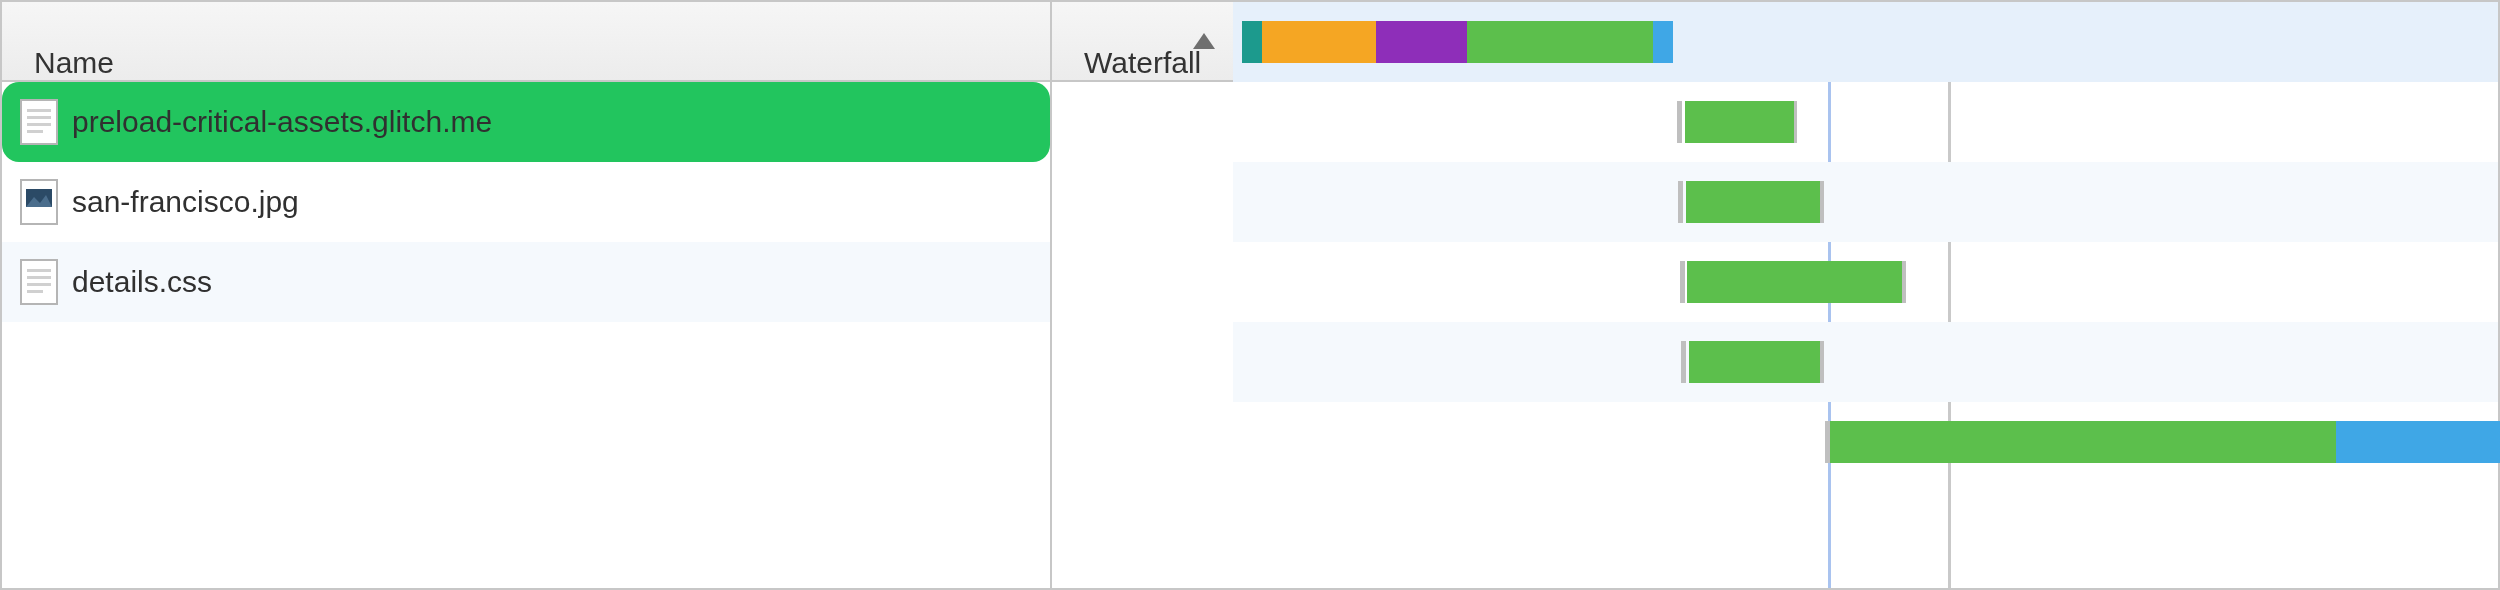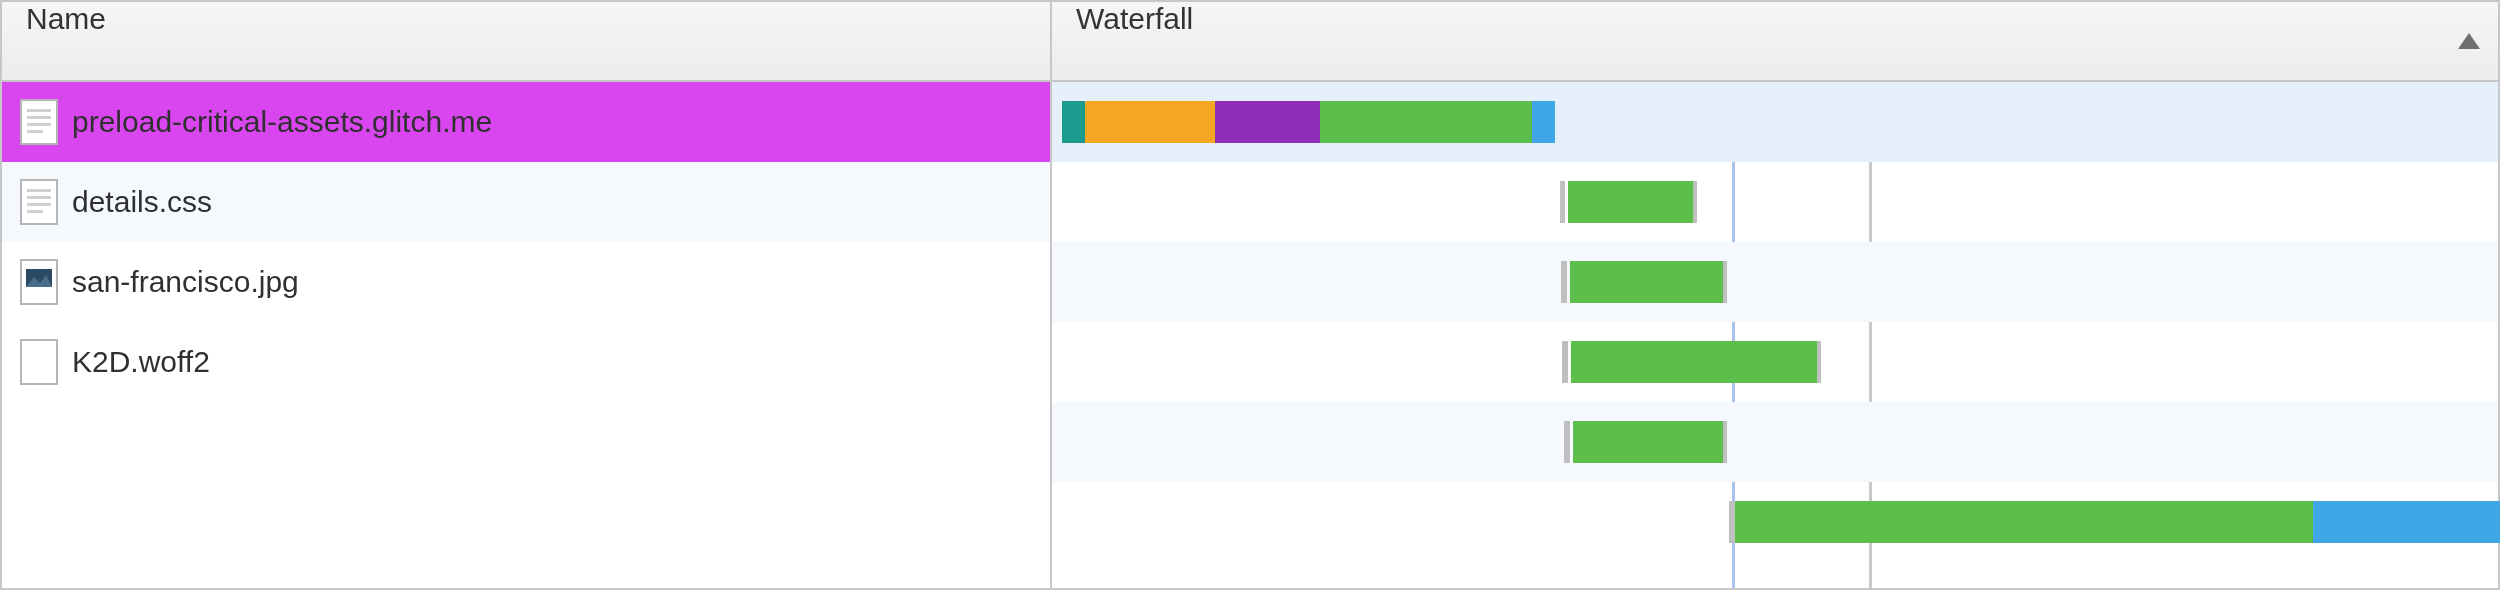--- a/index.html
+++ b/index.html
@@ -20,30 +20,29 @@
   }
   .col-name {
     flex: 0 0 1050px;
     border-right: 2px solid #c7c7c7;
     display: flex;
     flex-direction: column;
   }
   .col-waterfall {
     flex: 1 1 auto;
     display: flex;
-    flex-direction: column;
     position: relative;
   }
   .header {
     height: 80px;
     background: linear-gradient(#f6f6f6, #ececec);
     border-bottom: 2px solid #c7c7c7;
     display: flex;
-    align-items: flex-start;
-    padding: 0 24px;
+    align-items: flex-end;
+    padding: 0 32px;
     font-weight: 400;
     color: #333;
     user-select: none;
     position: relative;
   }
   .sort-arrow {
     position: absolute;
     right: 16px;
     top: 50%;
     transform: translateY(-50%);
@@ -53,21 +52,21 @@
     display: flex;
     flex-direction: column;
   }
   .row {
     height: 80px;
     display: flex;
     align-items: center;
     padding: 0 18px;
     gap: 14px;
   }
-  .row.selected { background: #d946ef; }
+  .row.selected { background: #22c55e; border-radius: 17px; }
   .row.alt { background: #f5f9fd; }
   .file-icon {
     width: 38px;
     height: 46px;
     flex: 0 0 38px;
   }
   .row-label {
     white-space: nowrap;
   }
   
@@ -115,43 +114,37 @@
         <div class="row selected">
           <span class="file-icon"><svg width="38" height="46" viewBox="0 0 38 46">
               <rect x="1" y="1" width="36" height="44" fill="#ffffff" stroke="#b5b5b5" stroke-width="2"></rect>
               <rect x="7" y="10" width="24" height="3" fill="#d0d0d0"></rect>
               <rect x="7" y="17" width="24" height="3" fill="#d0d0d0"></rect>
               <rect x="7" y="24" width="24" height="3" fill="#d0d0d0"></rect>
               <rect x="7" y="31" width="16" height="3" fill="#d0d0d0"></rect>
             </svg></span>
           <span class="row-label">preload-critical-assets.glitch.me</span>
         </div>
+        <div class="row">
+          <span class="file-icon"><svg width="38" height="46" viewBox="0 0 38 46">
+              <rect x="1" y="1" width="36" height="44" fill="#ffffff" stroke="#b5b5b5" stroke-width="2"></rect>
+              <rect x="6" y="10" width="26" height="18" fill="#2b4a66"></rect>
+              <polygon points="6,28 14,18 20,24 26,16 32,28" fill="#4a6d8c"></polygon>
+            </svg></span>
+          <span class="row-label">san-francisco.jpg</span>
+        </div>
         <div class="row alt">
           <span class="file-icon"><svg width="38" height="46" viewBox="0 0 38 46">
               <rect x="1" y="1" width="36" height="44" fill="#ffffff" stroke="#b5b5b5" stroke-width="2"></rect>
               <rect x="7" y="10" width="24" height="3" fill="#d0d0d0"></rect>
               <rect x="7" y="17" width="24" height="3" fill="#d0d0d0"></rect>
               <rect x="7" y="24" width="24" height="3" fill="#d0d0d0"></rect>
               <rect x="7" y="31" width="16" height="3" fill="#d0d0d0"></rect>
             </svg></span>
           <span class="row-label">details.css</span>
-        </div>
-        <div class="row">
-          <span class="file-icon"><svg width="38" height="46" viewBox="0 0 38 46">
-              <rect x="1" y="1" width="36" height="44" fill="#ffffff" stroke="#b5b5b5" stroke-width="2"></rect>
-              <rect x="6" y="10" width="26" height="18" fill="#2b4a66"></rect>
-              <polygon points="6,28 14,18 20,24 26,16 32,28" fill="#4a6d8c"></polygon>
-            </svg></span>
-          <span class="row-label">san-francisco.jpg</span>
-        </div>
-        <div class="row">
-          <span class="file-icon"><svg width="38" height="46" viewBox="0 0 38 46">
-              <rect x="1" y="1" width="36" height="44" fill="#ffffff" stroke="#b5b5b5" stroke-width="2"></rect>
-            </svg></span>
-          <span class="row-label">K2D.woff2</span>
         </div>
       </div>
   </div>
 
   <div class="col-waterfall">
     <div class="header">
       <span>Waterfall</span>
       <span class="sort-arrow">
         <svg width="26" height="20" viewBox="0 0 26 20">
             <polygon points="13,2 24,18 2,18" fill="#6f6f6f"></polygon>

